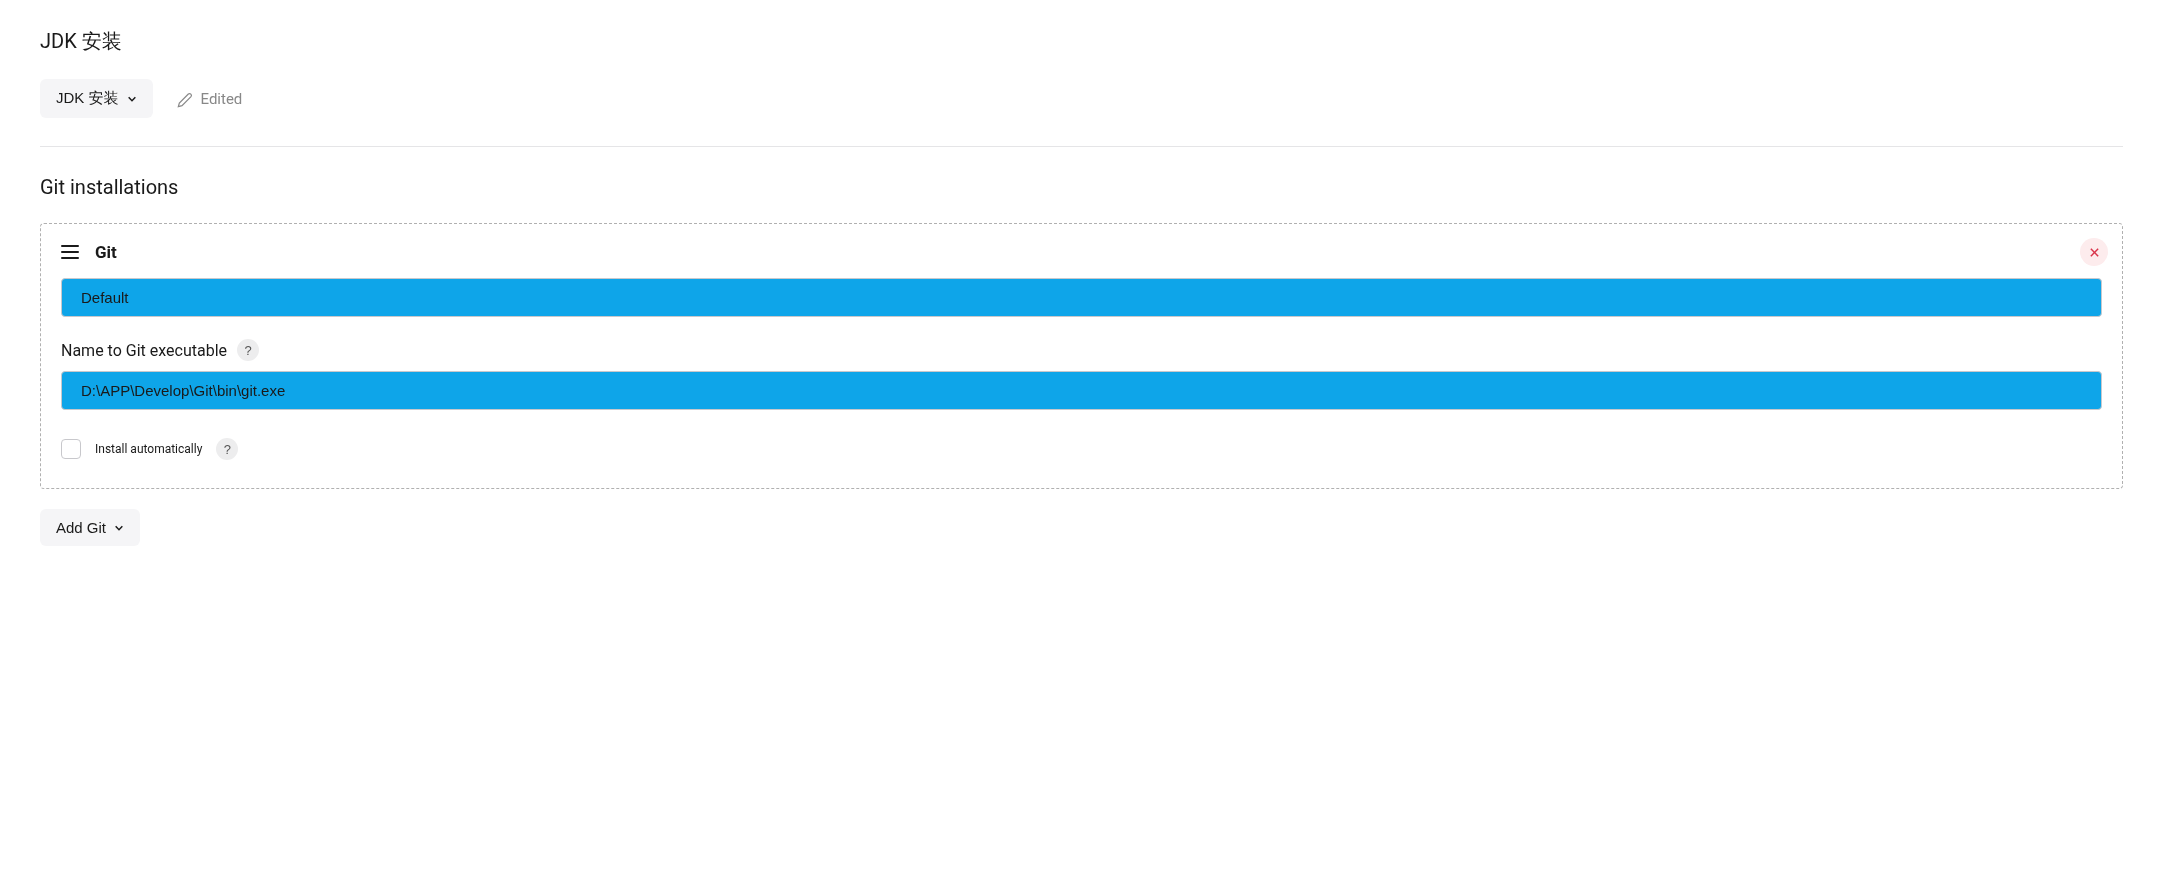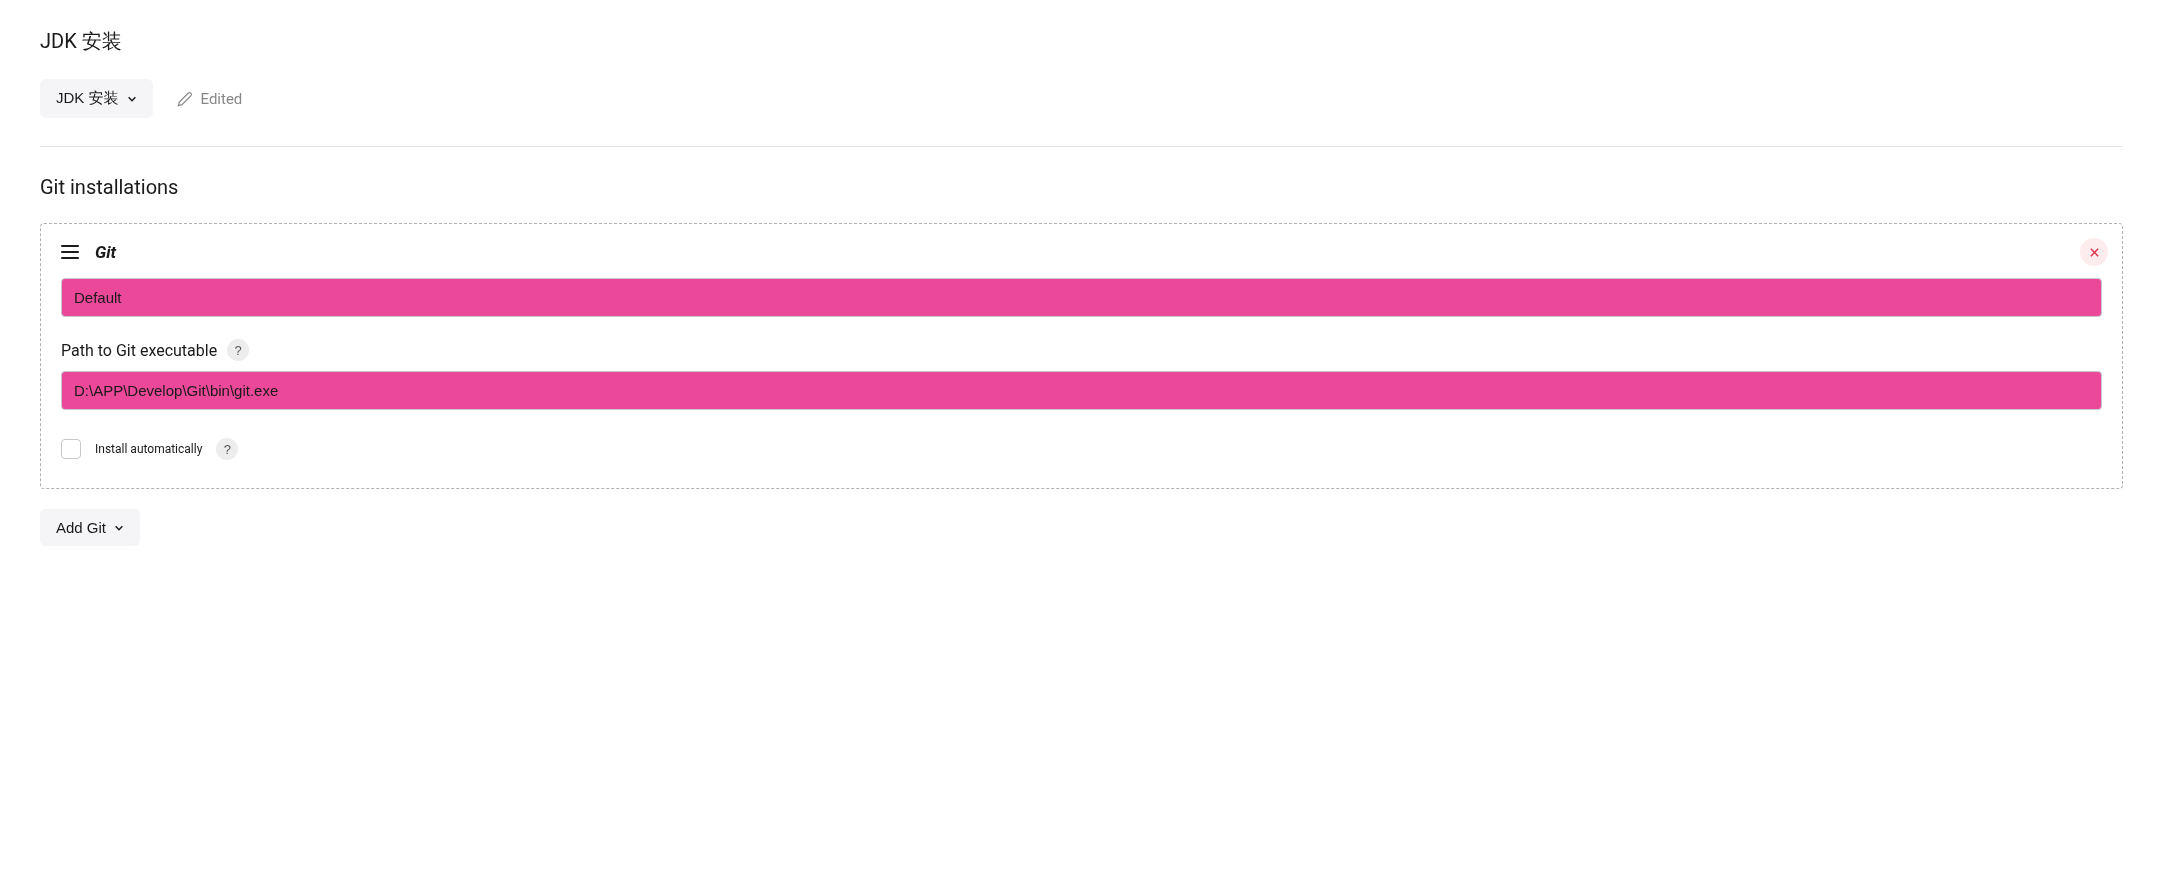--- a/index.html
+++ b/index.html
@@ -37,21 +37,21 @@
       font-size: 15px;
       color: #1a1a1a;
       cursor: pointer;
     }
     .chevron-down {
       width: 10px;
       height: 10px;
     }
     .edited-badge {
       display: inline-flex;
-      align-items: center;
+      align-items: flex-end;
       gap: 8px;
       color: #888;
       font-size: 15px;
     }
     .pencil-icon {
       width: 16px;
       height: 16px;
       color: #888;
     }
     .divider {
@@ -83,21 +83,20 @@
     .menu-icon span {
       display: block;
       height: 2px;
       background: #1a1a1a;
       border-radius: 1px;
     }
     .panel-title {
       font-size: 17px;
       font-weight: 700;
       color: #1a1a1a;
-      font-style: italic;
     }
     .remove-btn {
       position: absolute;
       top: 14px;
       right: 14px;
       width: 28px;
       height: 28px;
       border-radius: 50%;
       background: #fdeced;
       border: none;
@@ -125,26 +124,26 @@
       height: 22px;
       border-radius: 50%;
       background: #ededee;
       color: #555;
       font-size: 13px;
       cursor: pointer;
       border: none;
     }
     .text-input {
       width: 100%;
-      padding: 10px 12px;
+      padding: 10px 19px;
       font-size: 15px;
       border: 1px solid #c8c8cc;
       border-radius: 4px;
       color: #1a1a1a;
-      background: #ec4899;
+      background: #0ea5e9;
       margin-bottom: 22px;
     }
     .checkbox-row {
       display: flex;
       align-items: center;
       gap: 14px;
       margin-top: 6px;
     }
     .checkbox {
       width: 20px;
@@ -198,21 +197,21 @@
       <span></span>
         <span></span>
         <span></span>
     </div>
     <div class="panel-title">Git</div>
   </div>
 
   <input type="text" class="text-input" value="Default" style="">
 
   <div class="field-label">
-    <span>Path to Git executable</span>
+    <span>Name to Git executable</span>
     <button class="help-badge">?</button>
   </div>
   <input type="text" class="text-input" value="D:\APP\Develop\Git\bin\git.exe" style="">
 
   <div class="checkbox-row">
     <input type="checkbox" class="checkbox" style="">
     <span class="checkbox-label">Install automatically</span>
     <button class="help-badge">?</button>
   </div>
 </div>

